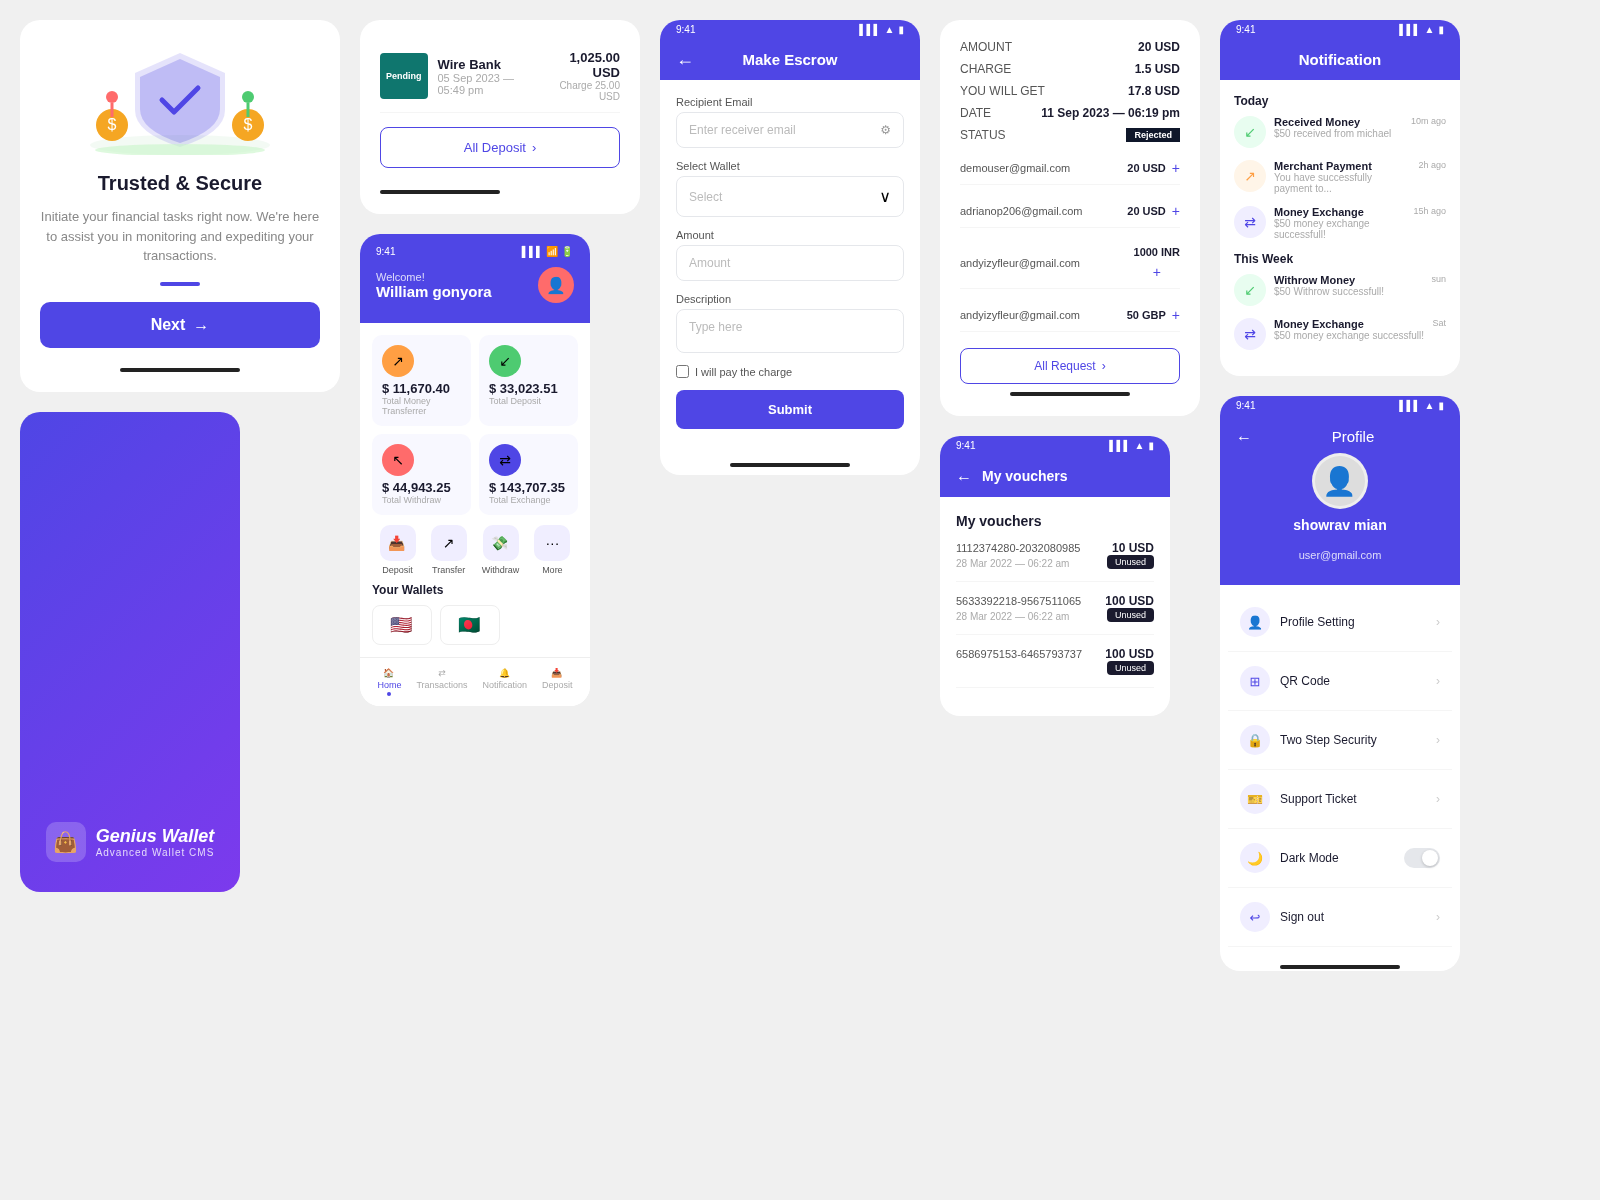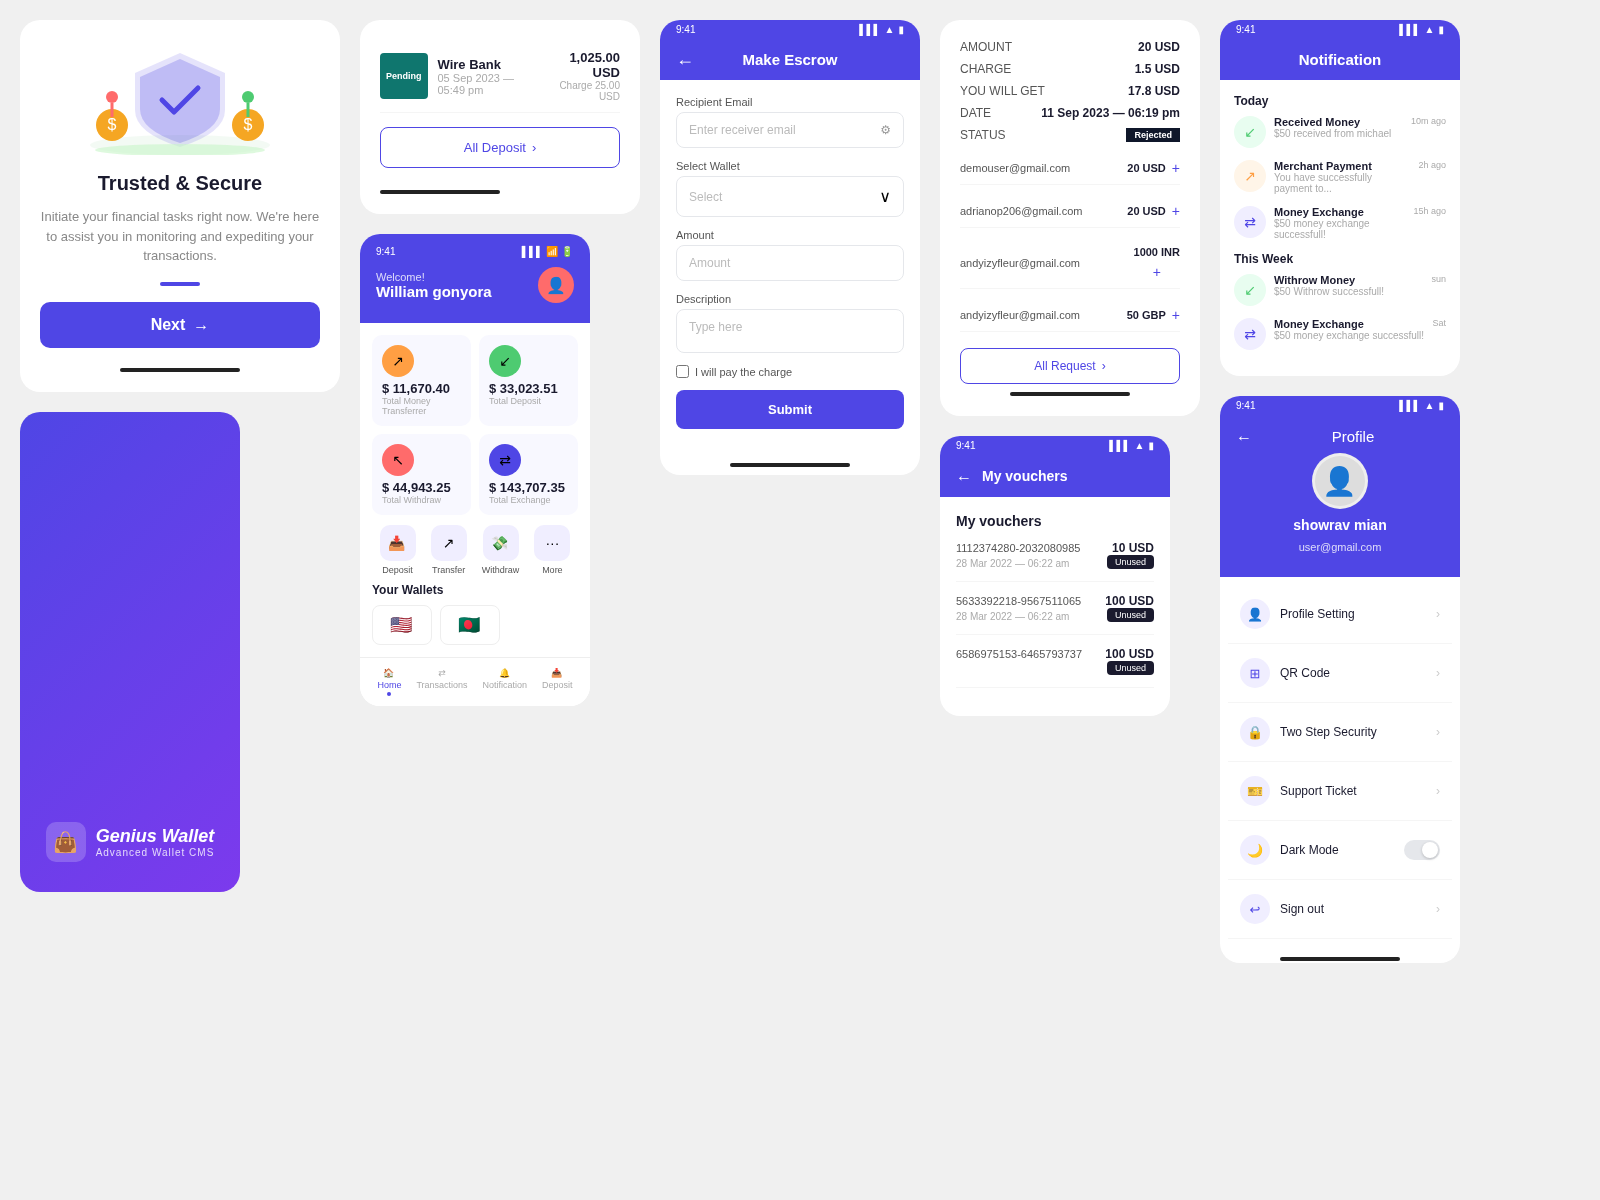--- a/index.html
+++ b/index.html
@@ -319,21 +319,21 @@
       display: flex;
       flex-direction: column;
       align-items: center;
       gap: 8px;
     }
     .profile-top-bar { display: flex; align-items: center; width: 100%; gap: 10px; }
     .profile-back { font-size: 16px; cursor: pointer; }
     .profile-header-title { font-size: 15px; font-weight: 400; flex: 1; text-align: center; }
     .profile-avatar { width: 56px; height: 56px; border-radius: 50%; background: #ddd; display: flex; align-items: center; justify-content: center; font-size: 28px; border: 3px solid rgba(255,255,255,0.5); }
     .profile-name { font-size: 14px; font-weight: 700; }
-    .profile-email { font-size: 11px; opacity: 0.8; }
+    .profile-email { font-size: 11px; opacity: 0.8; margin-top: 8px; }
     .profile-menu { padding: 8px; flex: 1; }
     .profile-menu-item {
       display: flex;
       align-items: center;
       justify-content: space-between;
       padding: 14px 12px;
       border-bottom: 1px solid #f5f5f5;
       cursor: pointer;
     }
     .profile-menu-left { display: flex; align-items: center; gap: 10px; }

